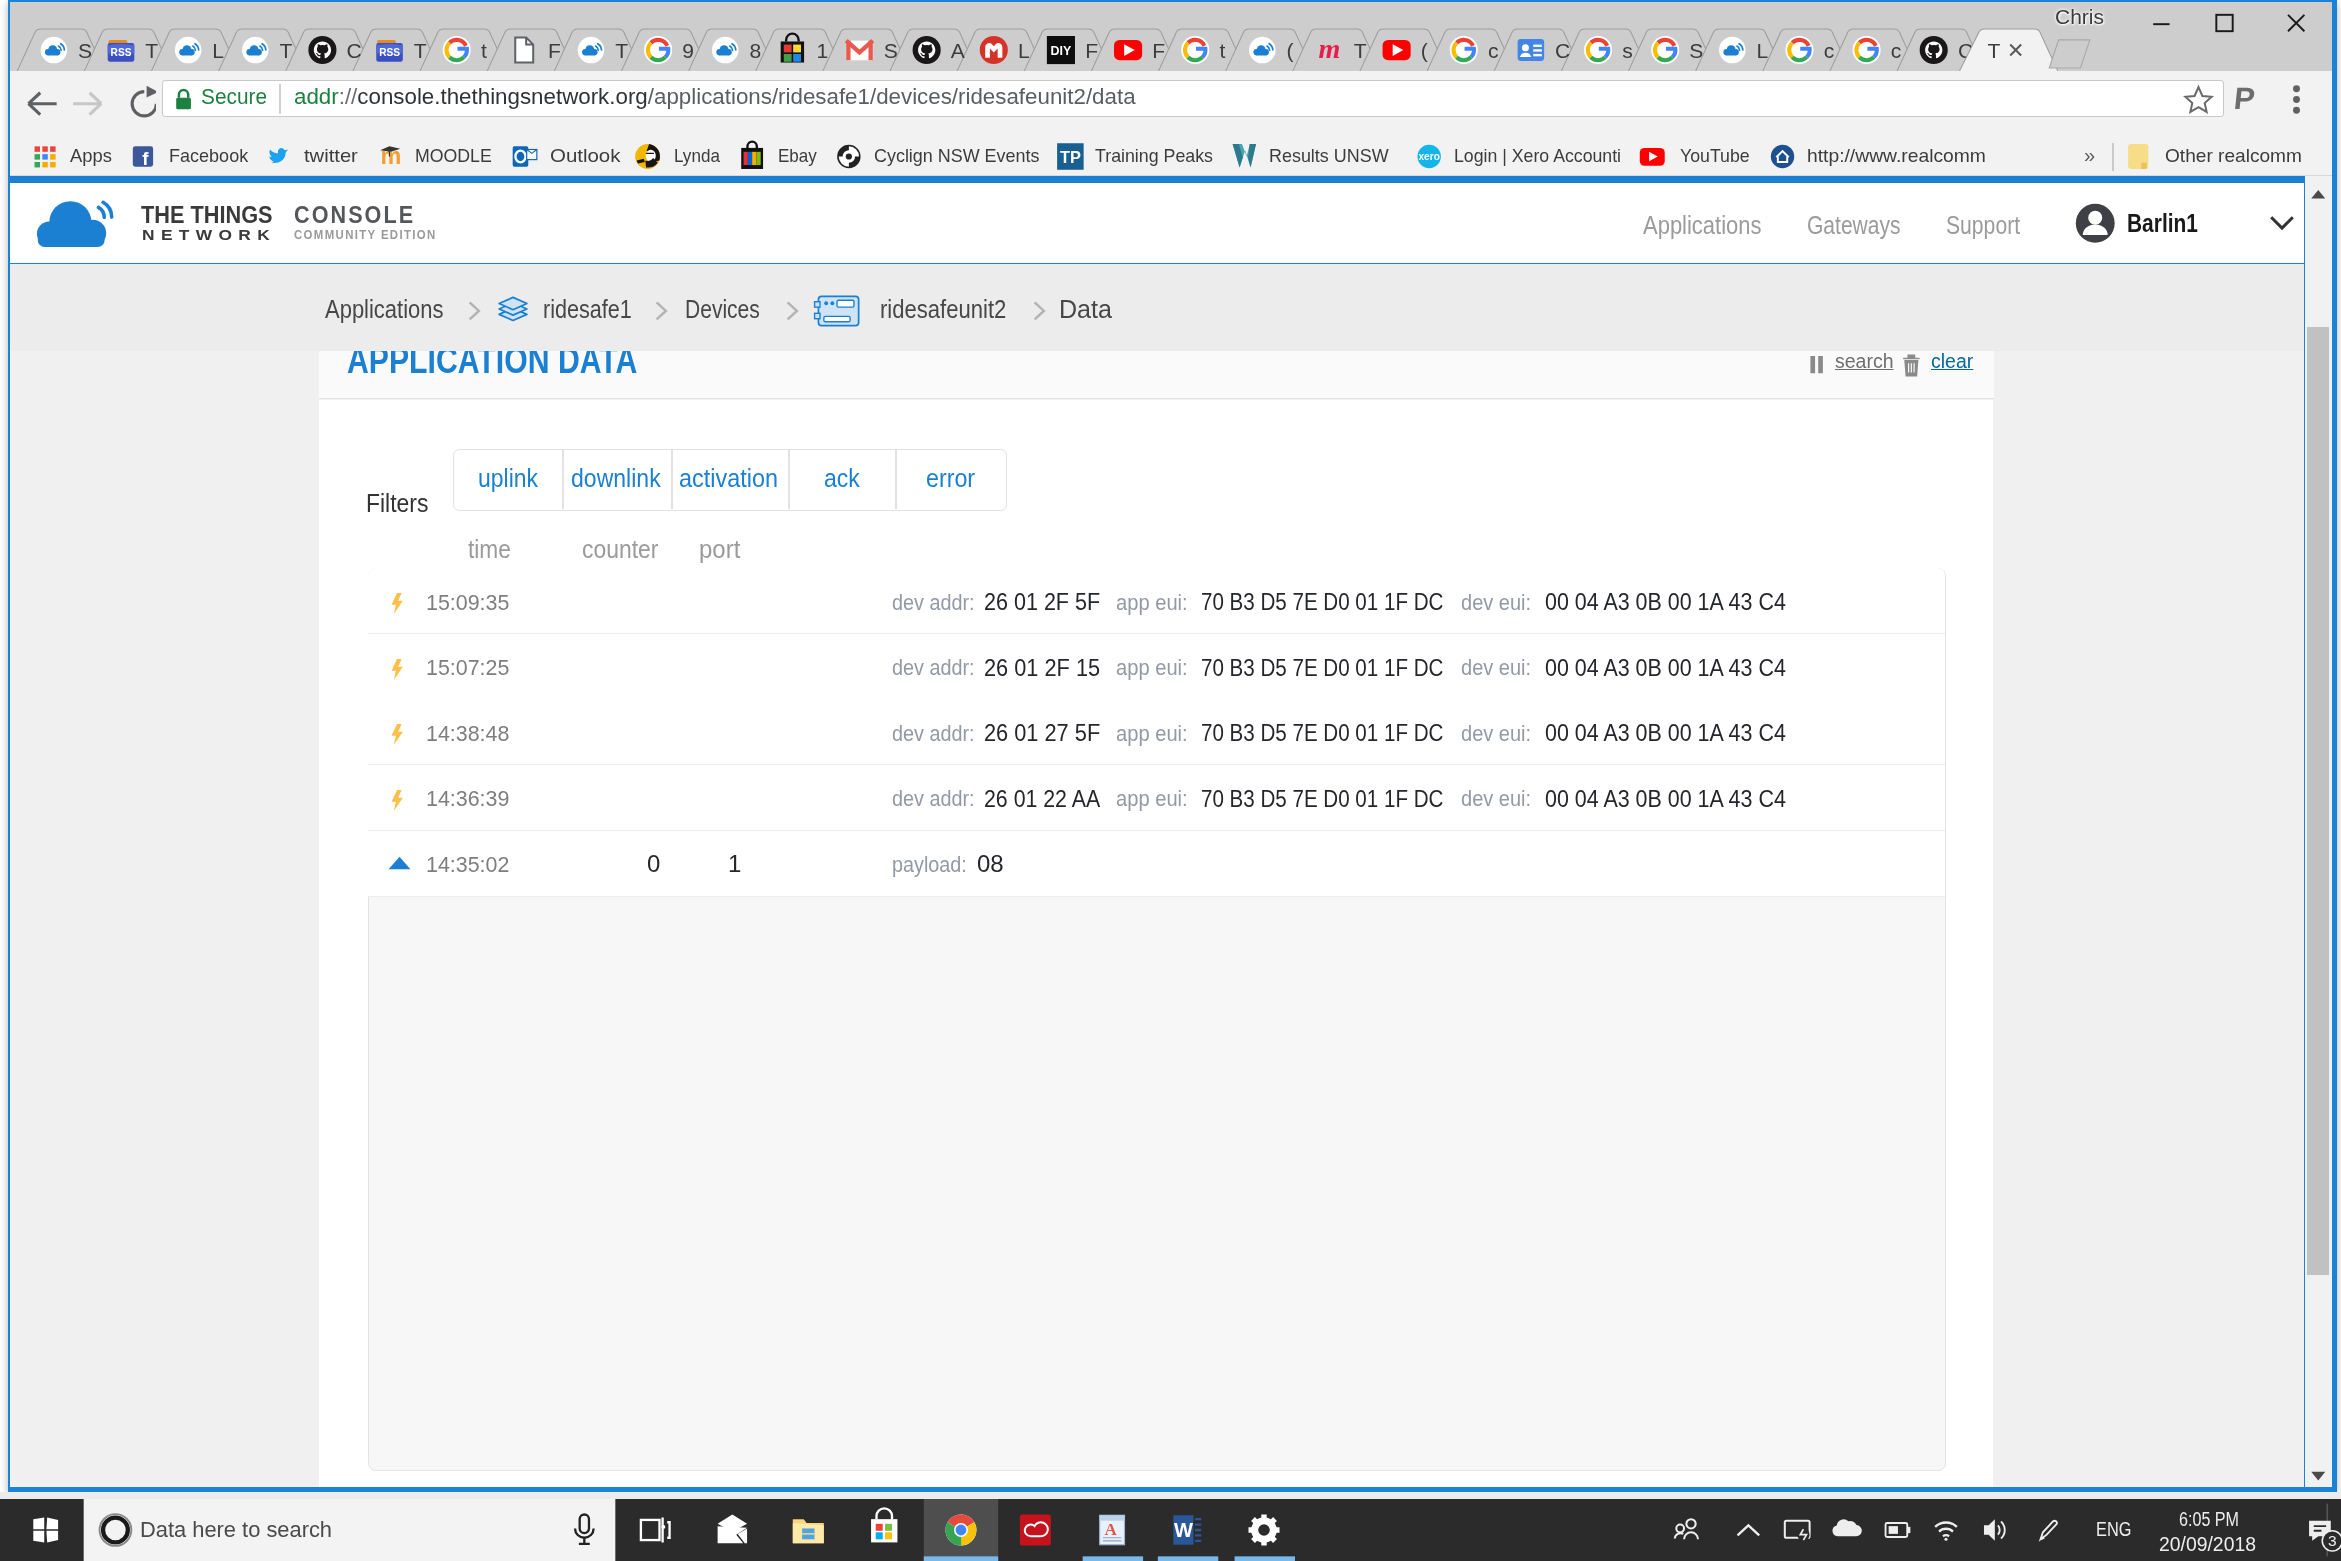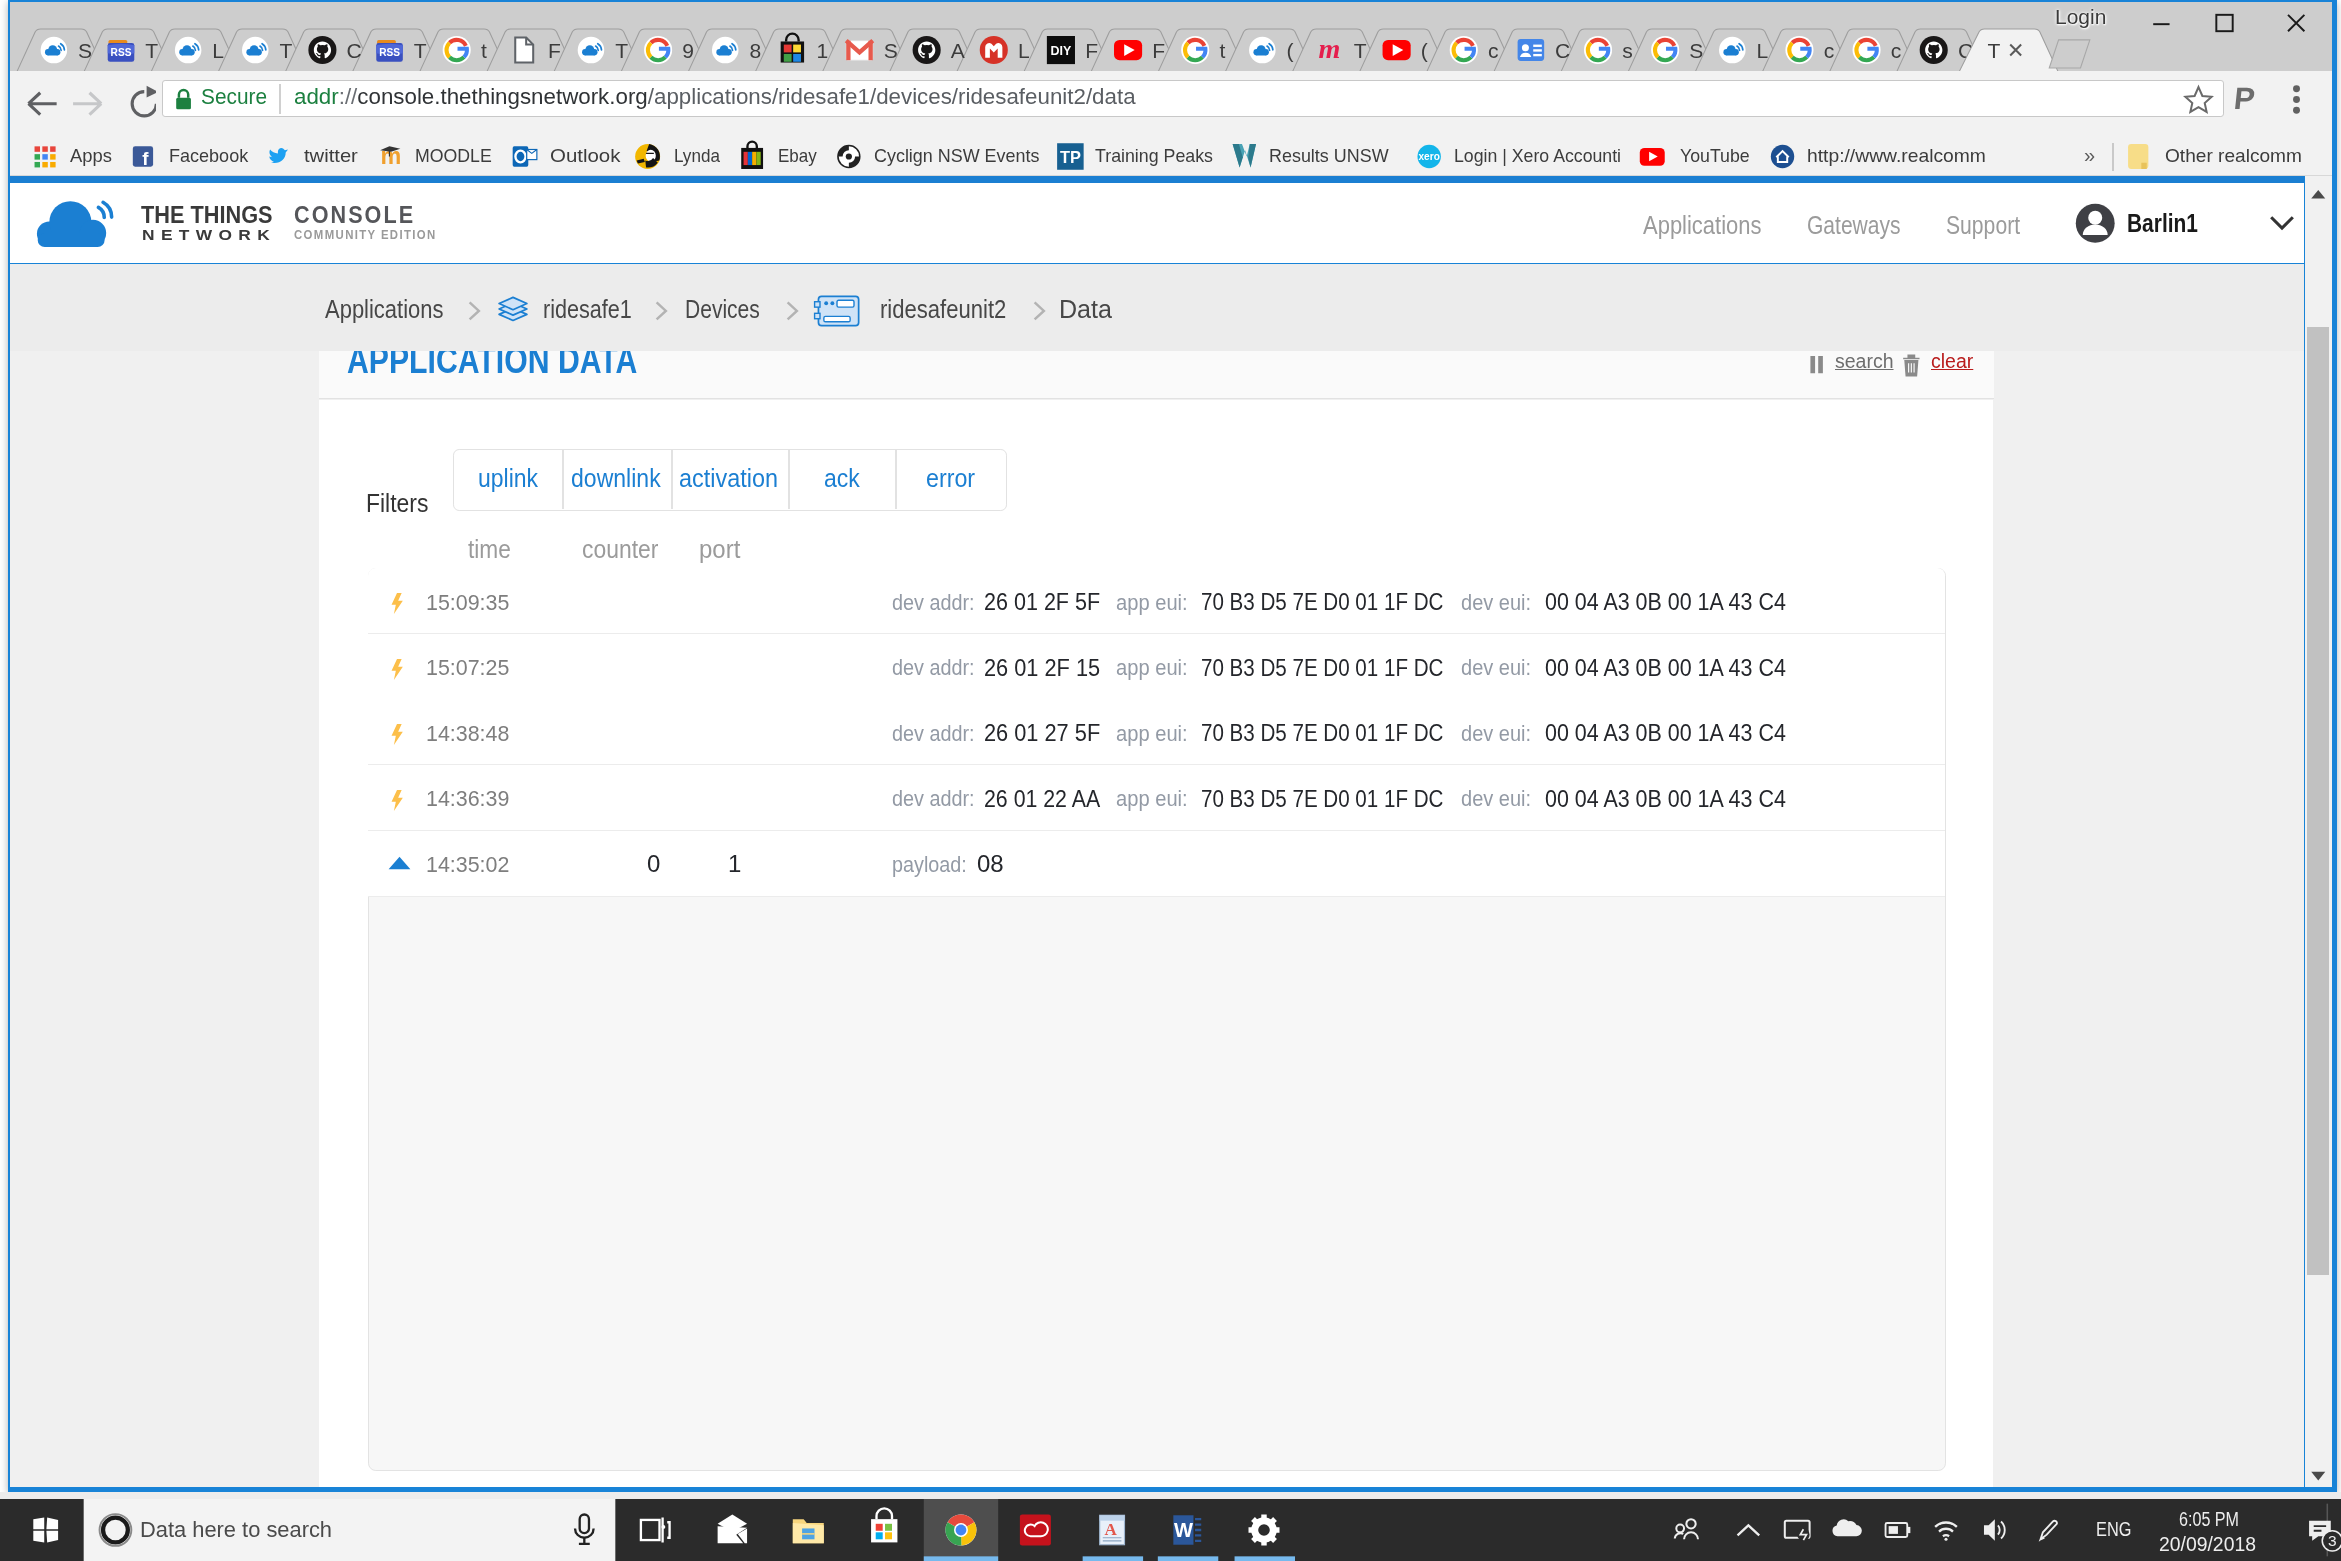--- a/index.html
+++ b/index.html
@@ -1,20 +1,20 @@
 <!DOCTYPE html>
 <html style="font-size:12.5px"><head><meta charset="utf-8"><style>
 *{margin:0;padding:0;box-sizing:border-box}
 body{width:2342px;height:1561px;position:relative;overflow:hidden;background:#fff;font-family:"Liberation Sans",sans-serif;}
 .a{position:absolute}
 </style></head><body>
 <div class="a" style="left:7.8px;top:0;width:2329px;height:1492px;background:#1883d7;box-shadow:0 1.6px 7.8px rgba(0,0,0,0.30)"></div>
 <div class="a" style="left:10px;top:1.6px;width:2322px;height:69px;background:#cdcdcd"></div>
 <div class="a" style="left:0;top:1492px;width:2342px;height:7px;background:#ececec"></div>
-<div class="a" style="left:2055px;top:6px;font-size:21px;line-height:1;color:#3a3a3a;white-space:pre;text-shadow:0 0 4.7px #fff,0 0 2.3px #fff,0.8px 0.8px 1.6px #fff;">Login</div>
+<div class="a" style="left:2055px;top:6px;font-size:21px;line-height:1;color:#3a3a3a;white-space:pre;text-shadow:0 0 4.7px #fff,0 0 2.3px #fff,0.8px 0.8px 1.6px #fff;">Chris</div>
 <svg class="a" style="left:2108px;top:0" width="226" height="39" viewBox="0 0 290 50">
 <path d="M58,31 h21" stroke="#1a1a1a" stroke-width="2.5"></path>
 <rect x="139" y="19" width="21" height="21" fill="none" stroke="#1a1a1a" stroke-width="2.5"></rect>
 <path d="M231,19 L252,40 M252,19 L231,40" stroke="#1a1a1a" stroke-width="2.5"></path>
 </svg>
 <svg class="a" style="left:0;top:0" width="2342" height="72" font-family="Liberation Sans,sans-serif" viewBox="0 0 3000 92">
 <path d="M22,91 L45,41 Q47,37 52,37 L104,37 Q109,37 111,41 L134,91" fill="#cdcdcd" stroke="#9e9e9e" stroke-width="1.4"></path>
 <path d="M108,91 L131,41 Q133,37 138,37 L190,37 Q195,37 197,41 L220,91" fill="#cdcdcd" stroke="#9e9e9e" stroke-width="1.4"></path>
 <path d="M194,91 L217,41 Q219,37 224,37 L276,37 Q281,37 283,41 L306,91" fill="#cdcdcd" stroke="#9e9e9e" stroke-width="1.4"></path>
 <path d="M280,91 L303,41 Q305,37 310,37 L362,37 Q367,37 369,41 L392,91" fill="#cdcdcd" stroke="#9e9e9e" stroke-width="1.4"></path>
@@ -491,21 +491,21 @@
 <div style="position:absolute;left:28px;top:-8.3px;font-size:36px;font-weight:bold;line-height:1;color:#1b7fd2;transform:scaleX(0.8392);transform-origin:0 50%">APPLICATION DATA</div>
 </div>
 <svg class="a" style="left:1808px;top:353px" width="195" height="26.5" viewBox="0 0 250 34">
 <path d="M6,4 v22 M16,4 v22" stroke="#8a8a8a" stroke-width="6"></path>
 <g transform="translate(122,1)">
       <path d="M0,6 h21 M6.5,6 v-4 h8 v4 M2.5,9 l1.5,19 h13 l1.5,-19 z" fill="#8a8a8a" stroke="#8a8a8a" stroke-width="2"></path>
       <path d="M7,12 v12 M10.5,12 v12 M14,12 v12" stroke="#fafafa" stroke-width="1.5"></path>
     </g>
 </svg>
 <div class="a" style="left:1835px;top:352px;font-size:19.5px;line-height:1;color:#6e6e6e;white-space:pre;text-decoration:underline;">search</div>
-<div class="a" style="left:1931px;top:352px;font-size:19.5px;line-height:1;color:#b91c1c;white-space:pre;text-decoration:underline;">clear</div>
+<div class="a" style="left:1931px;top:352px;font-size:19.5px;line-height:1;color:#0369a1;white-space:pre;text-decoration:underline;">clear</div>
 <div class="a" style="left:319px;top:400px;width:1674px;height:1087px;background:#fff"></div>
 <div class="a" style="left:366px;top:490px;font-size:26.5px;line-height:1;color:#333;white-space:pre;transform:scaleX(0.8644);transform-origin:0 50%;">Filters</div>
 <div class="a" style="left:453px;top:449px;width:554px;height:62px;background:#fff;border:1.6px solid #e2e2e2;border-radius:6.2px"></div>
 <div class="a" style="left:478px;top:465px;font-size:26.5px;line-height:1;color:#1b7fd2;white-space:pre;transform:scaleX(0.8670);transform-origin:0 50%;">uplink</div>
 <div class="a" style="left:562px;top:450px;width:1.6px;height:59px;background:#e2e2e2"></div>
 <div class="a" style="left:571px;top:465px;font-size:26.5px;line-height:1;color:#1b7fd2;white-space:pre;transform:scaleX(0.8695);transform-origin:0 50%;">downlink</div>
 <div class="a" style="left:671px;top:450px;width:1.6px;height:59px;background:#e2e2e2"></div>
 <div class="a" style="left:679px;top:465px;font-size:26.5px;line-height:1;color:#1b7fd2;white-space:pre;transform:scaleX(0.8842);transform-origin:0 50%;">activation</div>
 <div class="a" style="left:788px;top:450px;width:1.6px;height:59px;background:#e2e2e2"></div>
 <div class="a" style="left:824px;top:465px;font-size:26.5px;line-height:1;color:#1b7fd2;white-space:pre;transform:scaleX(0.8695);transform-origin:0 50%;">ack</div>

